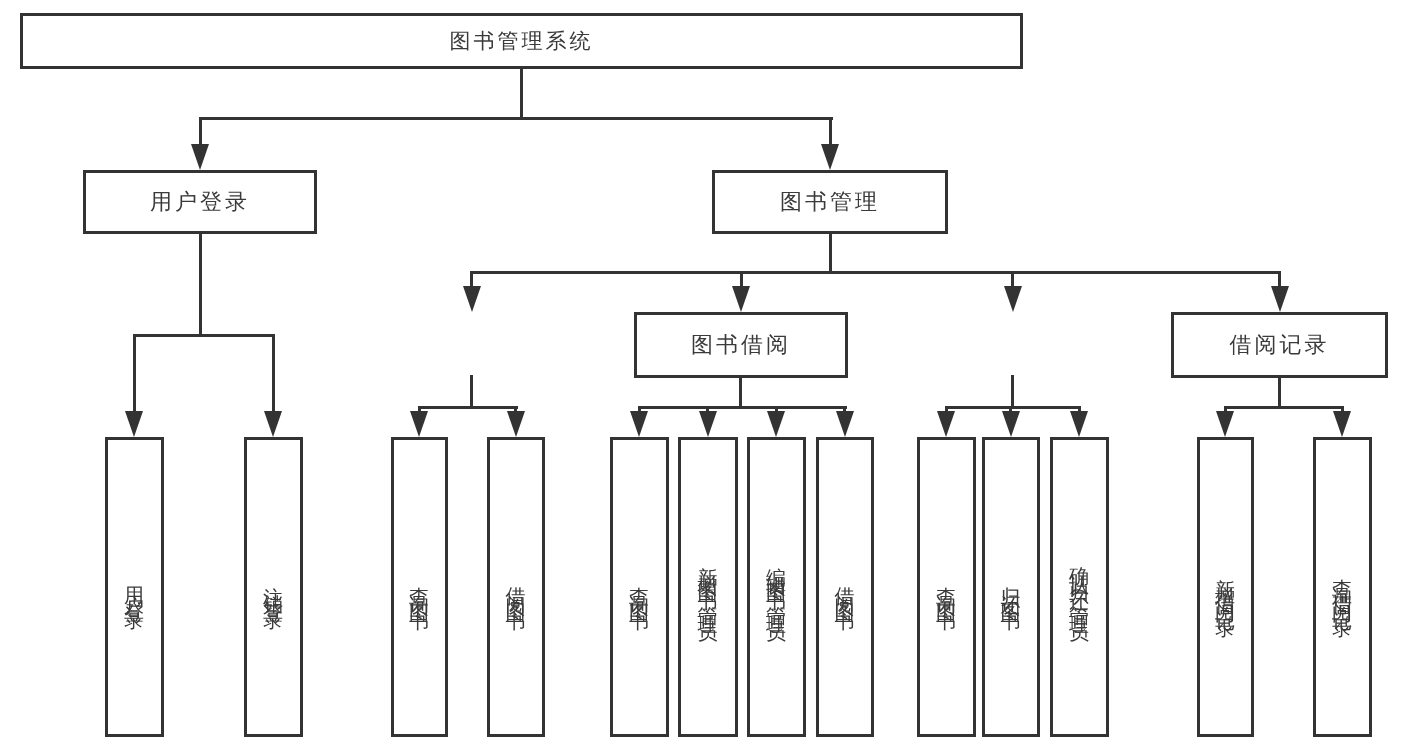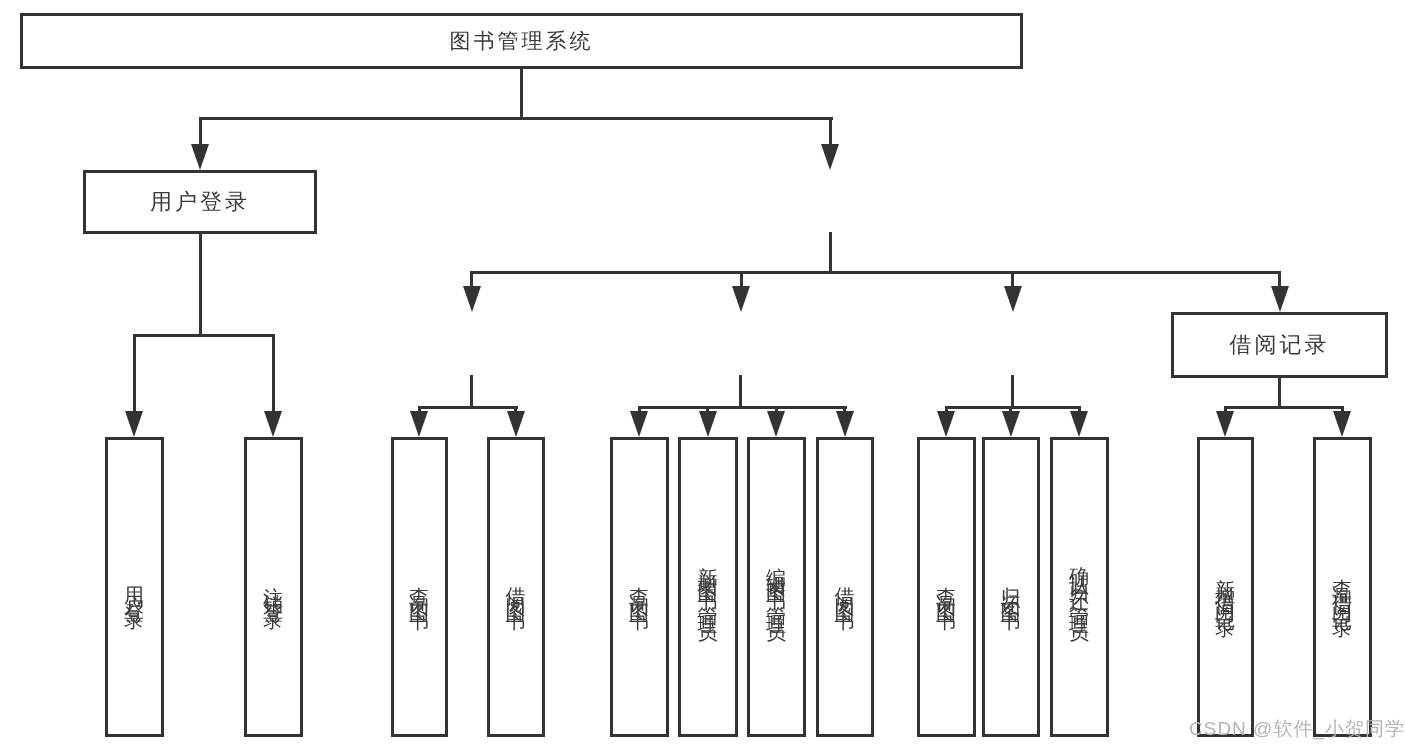--- a/index.html
+++ b/index.html
@@ -51,21 +51,23 @@
   }
 </style>
 </head>
 <body>
 
 <div class="canvas">
 
   <div class="node root-label" style="left:20px;top:13px;width:1003px;height:56px">图书管理系统</div>
 
   <div class="node h-label" style="left:83px;top:170px;width:234px;height:64px">用户登录</div>
+  <div class="node h-label" style="left:712px;top:170px;width:236px;height:64px">图书管理</div>
 
+  <div class="node h-label" style="left:634px;top:312px;width:214px;height:66px">图书借阅</div>
   <div class="node h-label" style="left:1171px;top:312px;width:217px;height:66px">借阅记录</div>
 
   <div class="node v-label" style="left:105px;top:437px;width:59px;height:300px">用户登录</div>
   <div class="node v-label" style="left:244px;top:437px;width:59px;height:300px">注销登录</div>
 
   <div class="node v-label" style="left:391px;top:437px;width:57px;height:300px">查询图书</div>
   <div class="node v-label" style="left:487px;top:437px;width:58px;height:300px">借阅图书</div>
 
   <div class="node v-label" style="left:610px;top:437px;width:59px;height:300px">查询图书</div>
   <div class="node v-label" style="left:678px;top:437px;width:60px;height:300px">新增图书（管理员）</div>
@@ -131,15 +133,14 @@
   <div class="vline" style="left:1078px;top:406px;width:3px;height:9px"></div>
   <div class="ahead" style="left:1070px;top:411px"></div>
 
   <div class="vline" style="left:1278px;top:375px;width:3px;height:33px"></div>
   <div class="hline" style="left:1224px;top:406px;width:120px;height:3px"></div>
   <div class="vline" style="left:1224px;top:406px;width:3px;height:9px"></div>
   <div class="ahead" style="left:1216px;top:411px"></div>
   <div class="vline" style="left:1341px;top:406px;width:3px;height:9px"></div>
   <div class="ahead" style="left:1333px;top:411px"></div>
 
-  <div class="watermark">CSDN @软件_小贺同学</div>
 
 </div>
 
 </body></html>

